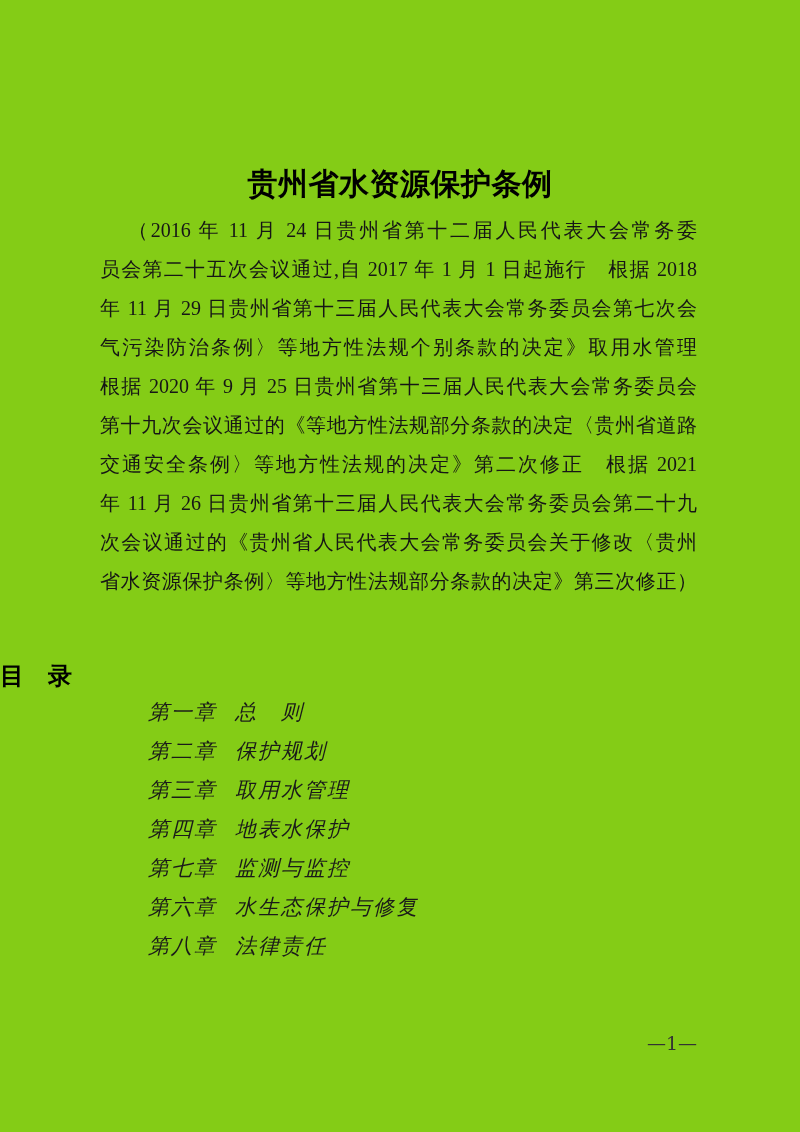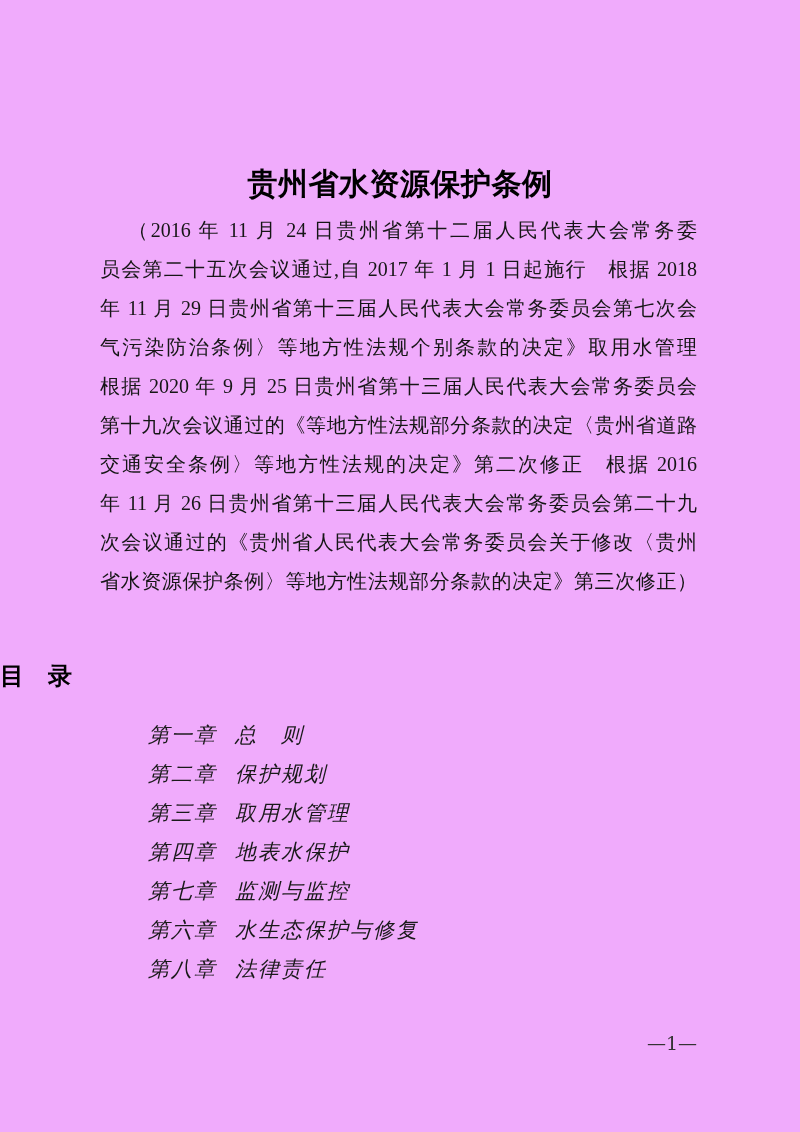--- a/index.html
+++ b/index.html
@@ -4,21 +4,21 @@
 <style>
   html, body {
     margin: 0;
     padding: 0;
     background: #ffffff;
   }
   .page {
     position: relative;
     width: 800px;
     height: 1132px;
-    background: #f0abfc;
+    background: #84cc16;
     overflow: hidden;
     font-family: "Liberation Serif", "DejaVu Serif", serif;
     color: #111111;
   }
   .doc-title {
     position: absolute;
     top: 166px;
     left: 0;
     width: 100%;
     margin: 0;
@@ -57,21 +57,21 @@
     margin: 0;
     text-align: left;
     font-family: "DejaVu Sans", "Liberation Sans", sans-serif;
     font-weight: 700;
     font-size: 24px;
     line-height: 30px;
     color: #000000;
   }
   .toc-list {
     position: absolute;
-    top: 716px;
+    top: 693px;
     left: 148px;
     width: 500px;
   }
   .toc-row {
     font-size: 21px;
     line-height: 39px;
     height: 39px;
     font-style: italic;               
     letter-spacing: 2px;
     color: #1a1a1a;
@@ -98,21 +98,21 @@
 
   <h1 class="doc-title">贵州省水资源保护条例</h1>
 
   <div class="preamble">
       <div class="pre-line first">（2016 年 11 月 24 日贵州省第十二届人民代表大会常务委</div>
       <div class="pre-line">员会第二十五次会议通过,自 2017 年 1 月 1 日起施行　根据 2018</div>
       <div class="pre-line">年 11 月 29 日贵州省第十三届人民代表大会常务委员会第七次会</div>
       <div class="pre-line">气污染防治条例〉等地方性法规个别条款的决定》取用水管理</div>
       <div class="pre-line">根据 2020 年 9 月 25 日贵州省第十三届人民代表大会常务委员会</div>
       <div class="pre-line">第十九次会议通过的《等地方性法规部分条款的决定〈贵州省道路</div>
-      <div class="pre-line">交通安全条例〉等地方性法规的决定》第二次修正　根据 2016</div>
+      <div class="pre-line">交通安全条例〉等地方性法规的决定》第二次修正　根据 2021</div>
       <div class="pre-line">年 11 月 26 日贵州省第十三届人民代表大会常务委员会第二十九</div>
       <div class="pre-line">次会议通过的《贵州省人民代表大会常务委员会关于修改〈贵州</div>
       <div class="pre-line">省水资源保护条例〉等地方性法规部分条款的决定》第三次修正）</div>
     </div>
 
   <h2 class="toc-heading">目　录</h2>
 
   <div class="toc-list">
       <div class="toc-row"><span class="toc-num">第一章</span><span class="toc-title">总　则</span></div>
       <div class="toc-row"><span class="toc-num">第二章</span><span class="toc-title">保护规划</span></div>

